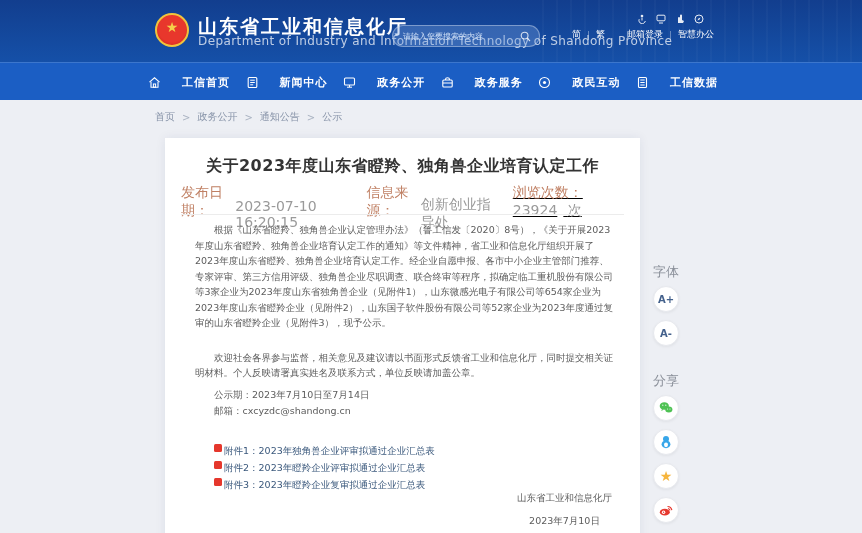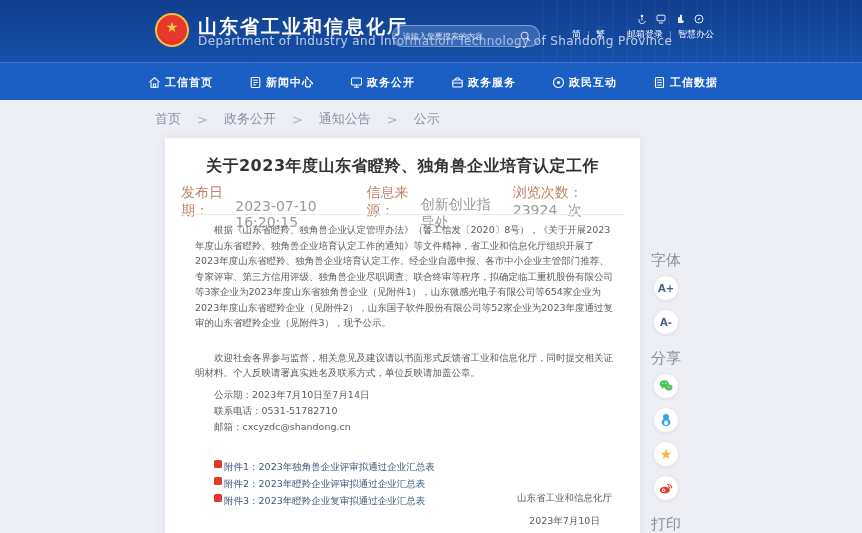--- a/index.html
+++ b/index.html
@@ -34,39 +34,39 @@
   .top-icons { display:flex; gap:9px; justify-content:flex-end; margin-bottom:4px; padding-right:10px; }
   .top-links { color:#fff; font-size:9px; display:flex; gap:6px; align-items:center; }
   .top-links .sep { color:rgba(255,255,255,.45); }
   .top-links span[data-interactable="true"] { cursor:pointer; }
 
   
   .nav { position:absolute; top:62px; left:0; width:862px; height:38px; background:#1b5ec4;
          border-top:1px solid rgba(255,255,255,.15); }
   .nav-inner { position:absolute; left:148px; right:144px; top:0; height:38px;
          display:flex; justify-content:space-between; align-items:center; }
-  .nav-item { display:flex; align-items:center; gap:4px; color:#fff; font-size:11px;
+  .nav-item { display:flex; align-items:center; gap:21px; color:#fff; font-size:11px;
          font-weight:bold; cursor:pointer; letter-spacing:1px; }
 
   
-  .breadcrumb { position:absolute; left:155px; top:110px; font-size:13px; color:#8793a8;
-         display:flex; gap:16px; align-items:center; }
+  .breadcrumb { position:absolute; left:155px; top:110px; font-size:10px; color:#8793a8;
+         display:flex; gap:7px; align-items:center; }
   .breadcrumb .sep { color:#aab3c2; }
   .breadcrumb span[data-interactable="true"] { cursor:pointer; }
 
   
   .card { position:absolute; left:165px; top:138px; width:475px; height:420px; background:#fff;
           box-shadow:0 0 10px rgba(20,40,90,.08); }
   .art-title { margin-top:18px; text-align:center; font-size:16px; font-weight:bold; color:#333;
           letter-spacing:.5px; }
   .meta { position:absolute; left:16px; right:16px; top:54px; height:20px; font-size:14px;
           display:flex; align-items:center; }
   .meta .lab { color:#c08064; }
   .meta .val { color:#9a9a9a; margin-right:16px;margin-top:23px; }
-  .meta .views { margin-left:auto; }
+  .meta .views { margin-left:auto;text-decoration:underline; }
   .meta-divider { position:absolute; left:16px; right:16px; top:76px; border-top:1px solid #ececec; }
 
   .body-text { position:absolute; left:30px; right:25px; top:84px; font-size:9.5px;
           color:#5c5c5c; line-height:15.5px; }
   .body-text p { text-indent:2em; }
   .body-text p.para2 { margin-top:19px; }
   .info-line { text-indent:2em; line-height:16px; color:#5c5c5c; }
   .info-block { margin-top:6px; }
   .mail { color:#5c5c5c; }
 
@@ -76,21 +76,21 @@
   .pdf-ico { display:inline-block; width:8px; height:8px; background:#e5372c; border-radius:1.5px;
           color:#fff; font-size:6px; line-height:8px; text-align:center; font-weight:bold;
           vertical-align:4px; margin-right:2px; }
 
   .signature { position:absolute; right:28px; top:348px; text-align:center; font-size:9.5px;
           color:#5c5c5c; line-height:23px; }
 
   
   .toolbar { position:absolute; left:646px; top:245px; width:40px; display:flex;
           flex-direction:column; align-items:center; }
-  .tb-label { font-size:15px; color:#8a8f99; margin:6px 0 5px; }
+  .tb-label { font-size:13px; color:#8a8f99; margin:18px 0 5px; }
   .tb-btn { width:26px; height:26px; border-radius:50%; background:#fff;
           border:1px solid #e7e9ee; box-shadow:0 1px 3px rgba(0,0,0,.06);
           display:flex; align-items:center; justify-content:center; margin-bottom:8px;
           cursor:pointer; font-size:10px; color:#44618c; font-weight:bold; }
   .tb-btn .star { color:#f6b53d; font-size:14px; font-weight:normal; }
 </style>
 </head>
 <body>
 
 <div id="page" data-interactable="false">
@@ -224,21 +224,20 @@
       </span>
     </div>
     <div class="meta-divider" data-interactable="false"></div>
 
     <div class="body-text" data-interactable="false">
       <p data-interactable="false">根据《山东省瞪羚、独角兽企业认定管理办法》（鲁工信发〔2020〕8号），《关于开展2023年度山东省瞪羚、独角兽企业培育认定工作的通知》等文件精神，省工业和信息化厅组织开展了2023年度山东省瞪羚、独角兽企业培育认定工作。经企业自愿申报、各市中小企业主管部门推荐、专家评审、第三方信用评级、独角兽企业尽职调查、联合终审等程序，拟确定临工重机股份有限公司等3家企业为2023年度山东省独角兽企业（见附件1），山东微感光电子有限公司等654家企业为2023年度山东省瞪羚企业（见附件2），山东国子软件股份有限公司等52家企业为2023年度通过复审的山东省瞪羚企业（见附件3），现予公示。</p>
       <p class="para2" data-interactable="false">欢迎社会各界参与监督，相关意见及建议请以书面形式反馈省工业和信息化厅，同时提交相关证明材料。个人反映请署真实姓名及联系方式，单位反映请加盖公章。</p>
 
       <div class="info-block">
         <div class="info-line" data-interactable="false">公示期：2023年7月10日至7月14日</div>
-        <div class="info-line" data-interactable="false">联系电话：0531-51782710</div>
         <div class="info-line mail" data-interactable="false">邮箱：cxcyzdc@shandong.cn</div>
       </div>
 
       <div class="attach-block" data-interactable="false">
         <div class="attach-item" data-interactable="true">
           <span class="pdf-ico" data-interactable="false">A</span><span>附件1：2023年独角兽企业评审拟通过企业汇总表</span>
         </div>
         <div class="attach-item" data-interactable="true">
           <span class="pdf-ico" data-interactable="false">A</span><span>附件2：2023年瞪羚企业评审拟通过企业汇总表</span>
         </div>

